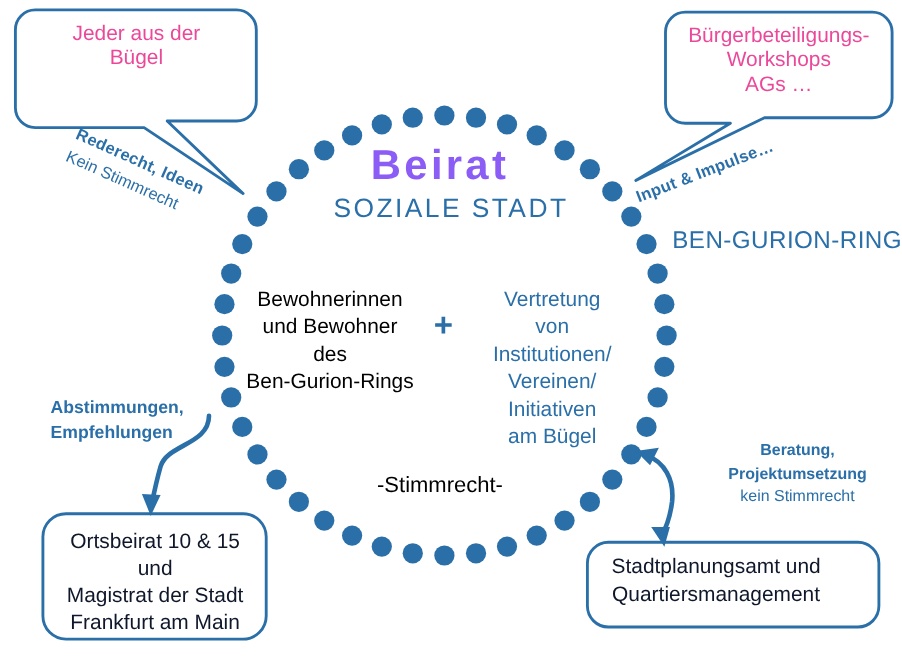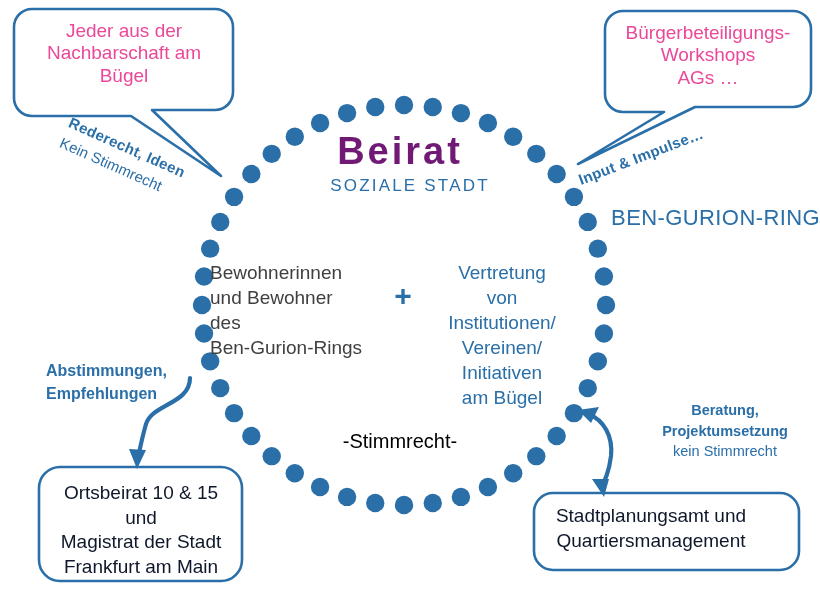--- a/index.html
+++ b/index.html
@@ -27,35 +27,35 @@
     font-size:19px;
     color:#ec4899;
   }
   #bubbleTL{left:22px;top:20px;width:204px;}
   #bubbleTR{left:612px;top:22px;width:192px;}
 
   
   #titleMain{
     left:0;top:129px;width:800px;text-align:center;
     font-size:38px;font-weight:bold;letter-spacing:3px;
-    color:#701a75;
+    color:#8b5cf6;
   }
   #titleSub1{
     left:0;top:176px;width:820px;text-align:center;
-    font-size:17px;letter-spacing:2.2px;color:#2a6fa8;
+    font-size:24px;letter-spacing:2.2px;color:#2a6fa8;
   }
   #titleSub2{
     left:0;top:205px;width:820px;text-align:right;
     font-size:22px;letter-spacing:0.4px;color:#2a6fa8;
   }
 
   
   #colLeft{
-    left:210px;top:260px;width:180px;
-    font-size:19px;color:#404040;line-height:1.32;
+    left:210px;top:260px;width:180px;text-align:center;
+    font-size:19px;color:#000000;line-height:1.32;
   }
   #colRight{
     left:432px;top:260px;width:140px;text-align:center;
     font-size:19px;color:#2a6fa8;line-height:1.32;
   }
   #plusSign{
     left:386px;top:278px;width:34px;text-align:center;
     font-size:30px;font-weight:bold;color:#2a6fa8;
   }
   #stimmrecht{
@@ -169,21 +169,20 @@
 
     <g>
       <path d="M588 414 C604 420 613 436 611 456 C609 472 605 480 601 488" fill="none" stroke="#2a6fa8" stroke-width="4.2" stroke-linecap="round"></path>
       <path d="M578 410 L599 407 L591 423 Z" fill="#2a6fa8"></path>
       <path d="M604 497 L592 479 L609 479 Z" fill="#2a6fa8"></path>
     </g>
   </svg>
 
   <div class="txt bubble-text" id="bubbleTL">
     <div>Jeder aus der</div>
-    <div>Nachbarschaft am</div>
     <div>Bügel</div>
   </div>
 
   <div class="txt bubble-text" id="bubbleTR">
     <div>Bürgerbeteiligungs-</div>
     <div>Workshops</div>
     <div>AGs …</div>
   </div>
 
   <div class="txt" id="titleMain">Beirat</div>

